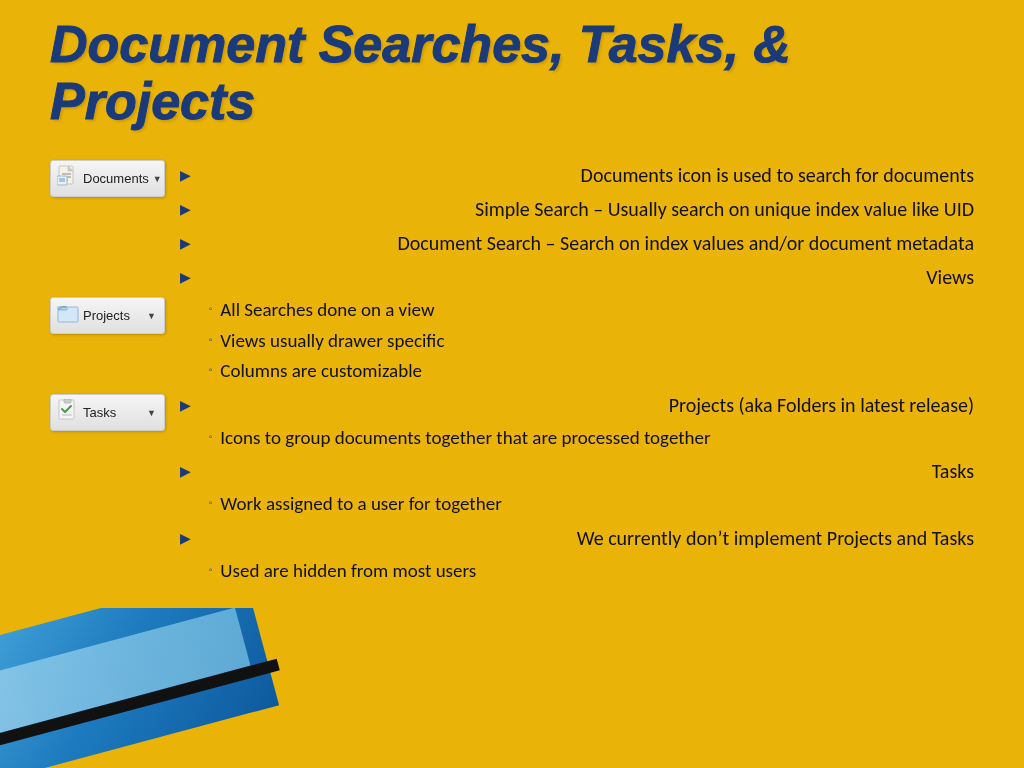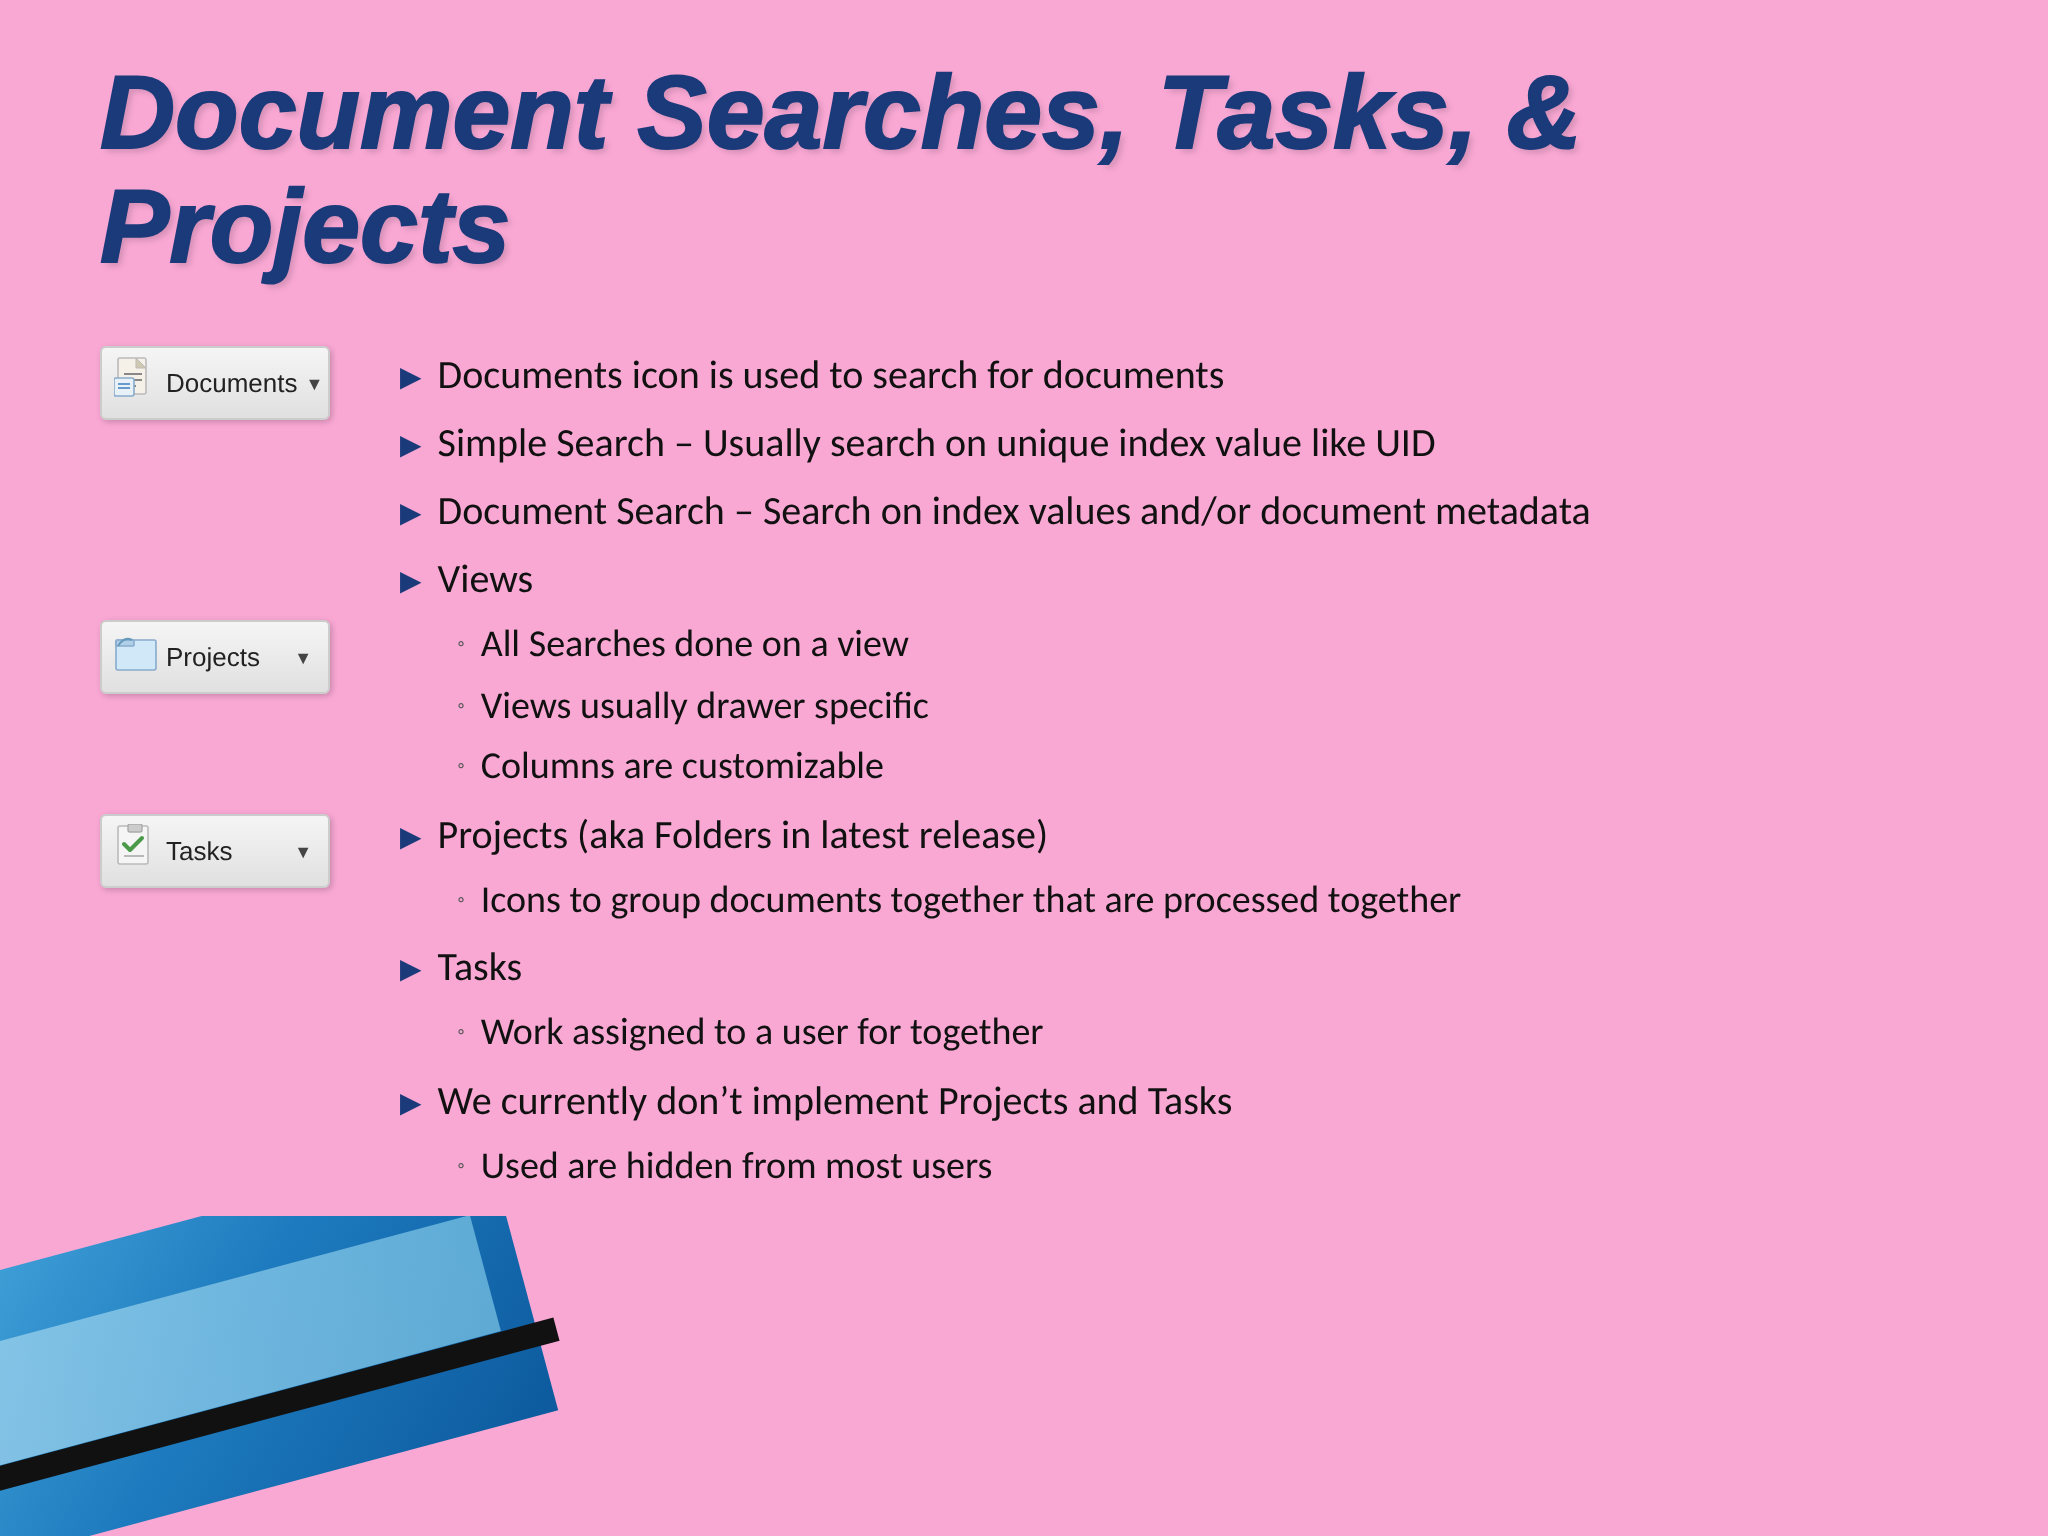--- a/index.html
+++ b/index.html
@@ -9,41 +9,40 @@
       height: 768px;
       background: #ffffff;
       font-family: 'Calibri', 'Segoe UI', Arial, sans-serif;
       overflow: hidden;
       position: relative;
     }
 
     .slide {
       width: 1024px;
       height: 768px;
-      background: #f9a8d4;
+      background: #eab308;
       position: relative;
-      padding: 29px 50px 20px 50px;
+      padding: 16px 50px 20px 50px;
     }
 
     .title {
       font-size: 52px;
       font-weight: 900;
       color: #1a3a7a;
       font-style: italic;
       text-shadow: 2px 2px 3px rgba(0,0,0,0.15);
       margin-bottom: 30px;
       line-height: 1.1;
       font-family: 'Arial Black', 'Impact', Arial, sans-serif;
       -webkit-text-stroke: 1px #1a3a7a;
     }
 
     .content-area {
       display: flex;
       flex-direction: row;
-      gap: 20px;
       align-items: flex-start;
     }
 
     .icons-column {
       display: flex;
       flex-direction: column;
       gap: 0px;
       min-width: 130px;
       padding-top: 0px;
     }
@@ -98,20 +97,21 @@
     .bullet-arrow {
       color: #1a3a7a;
       font-size: 14px;
       margin-right: 8px;
       margin-top: 5px;
       flex-shrink: 0;
     }
 
     .bullet-text {
       flex: 1;
+      text-align: right;
     }
 
     .sub-list {
       list-style: none;
       font-size: 19px;
       margin-top: 2px;
       margin-left: 10px;
     }
 
     .sub-list li {

